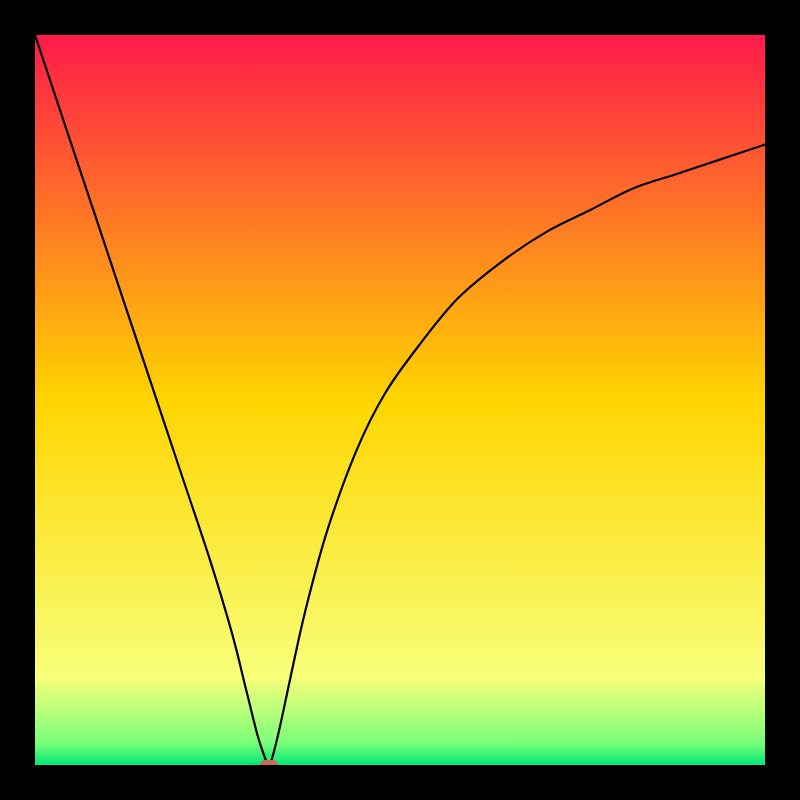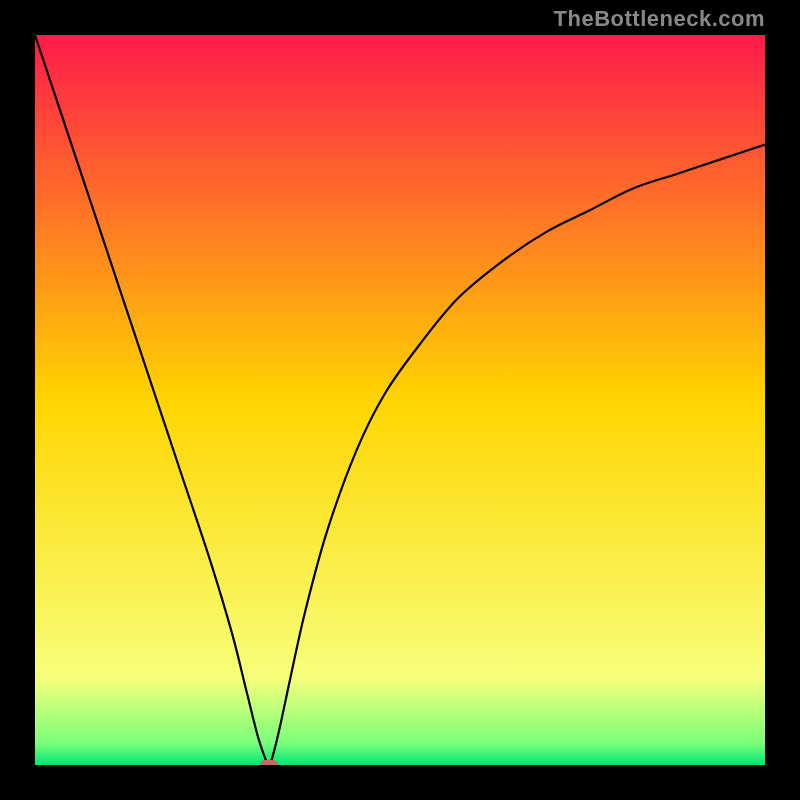--- a/index.html
+++ b/index.html
@@ -45,21 +45,20 @@
     transform: translate(-50%, -50%);
   }
   svg {
     display: block;
   }
 </style>
 </head>
 <body>
 
 <div class="frame">
-  <div class="watermark">TheBottleneck.com</div>
   <div class="plot-area">
     <svg id="plot-svg" width="730" height="730" viewBox="0 0 730 730">
       <defs>
         <linearGradient id="bg-grad" x1="0" y1="0" x2="0" y2="1">
             <stop offset="0%" stop-color="#ff1a4a"></stop>
             <stop offset="50%" stop-color="#ffd500"></stop>
             <stop offset="88%" stop-color="#f7ff7a"></stop>
             <stop offset="97%" stop-color="#7aff7a"></stop>
             <stop offset="100%" stop-color="#00e676"></stop>
           </linearGradient>

